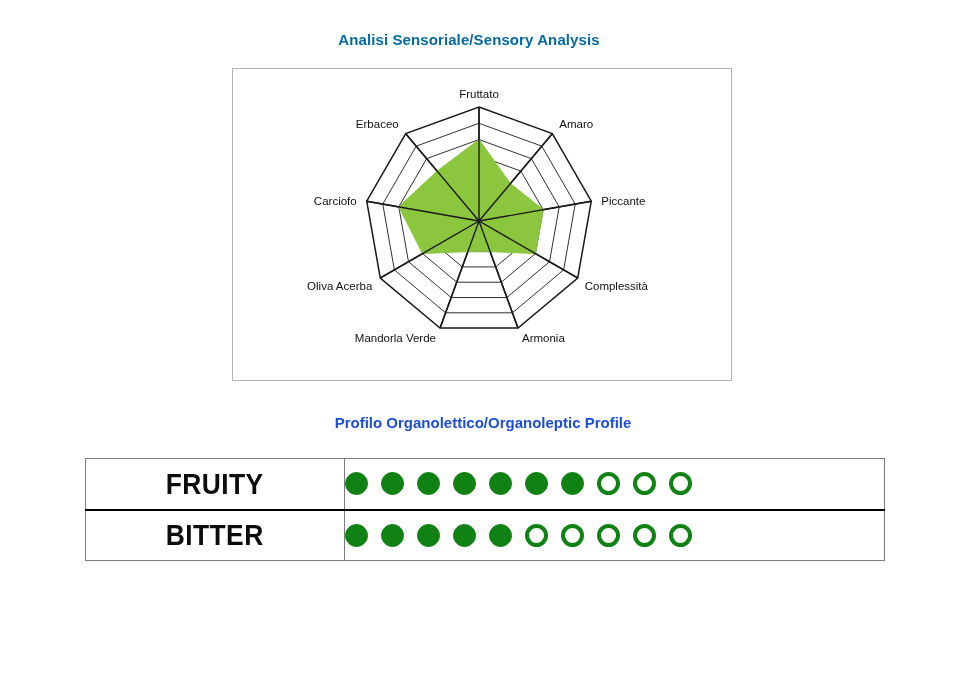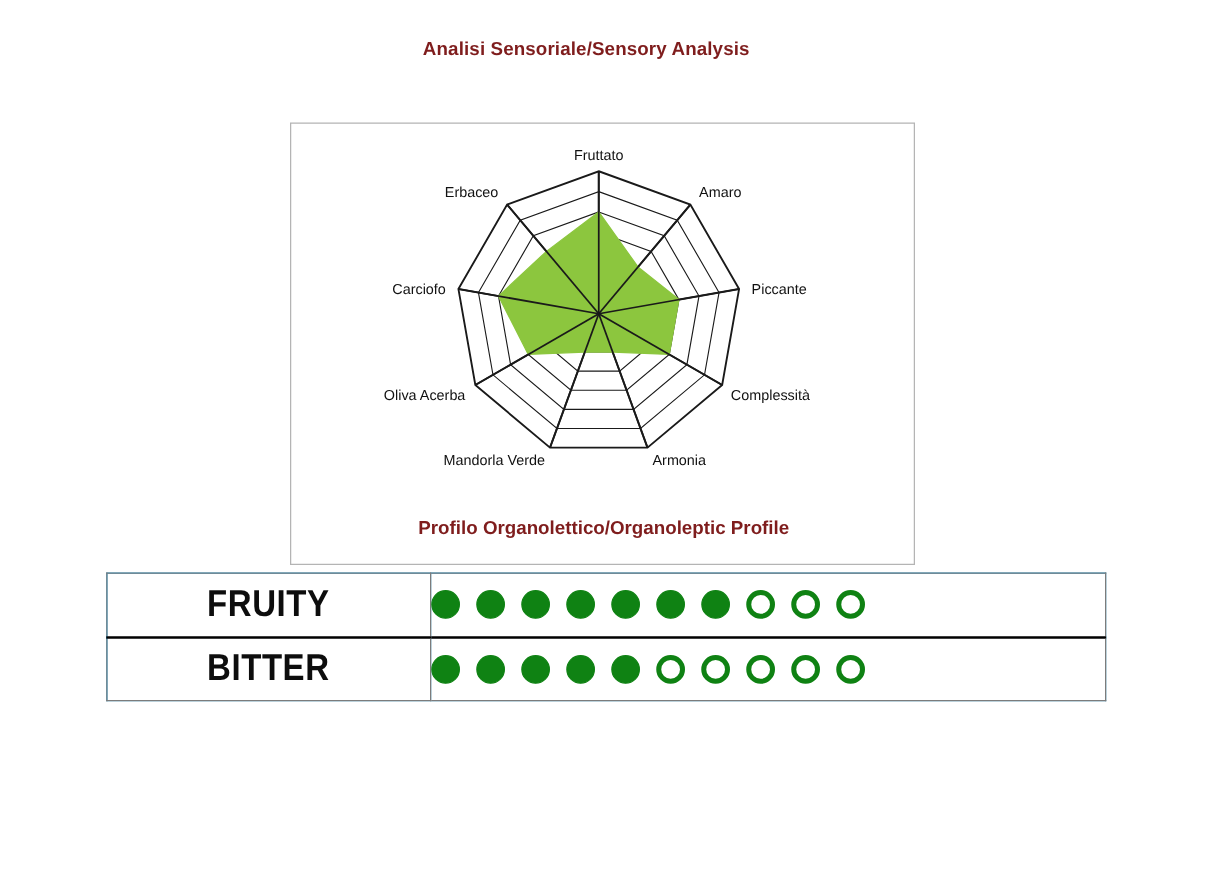--- a/index.html
+++ b/index.html
@@ -17,53 +17,52 @@
 
   
   #sensory-title {
     position: absolute;
     left: 0;
     top: 31px;
     width: 938px;
     text-align: center;
     font-size: 15px;
     font-weight: bold;
-    color: #7f1d1d;
+    color: #0369a1;
     letter-spacing: 0.1px;
   }
 
   #radar-frame {
     position: absolute;
     left: 232px;
     top: 68px;
     width: 500px;
-    height: 354px;
+    height: 313px;
     border: 1px solid #b4b4b4;
     background: #ffffff;
     box-sizing: border-box;
-    margin-top: 30px;
   }
   #radar-svg { display: block; }
 
   .radar-label {
     font-family: "Liberation Sans", sans-serif;
     font-size: 11.5px;
     fill: #111111;
   }
 
   
   #organo-title {
     position: absolute;
     left: 0;
     top: 414px;
     width: 966px;
     text-align: center;
     font-size: 15px;
     font-weight: bold;
-    color: #7f1d1d;
+    color: #1d4ed8;
   }
 
   #organo-table {
     position: absolute;
     left: 85px;
     top: 458px;
     width: 800px;
     border-collapse: collapse;
     table-layout: fixed;
     background: #0ea5e9;

